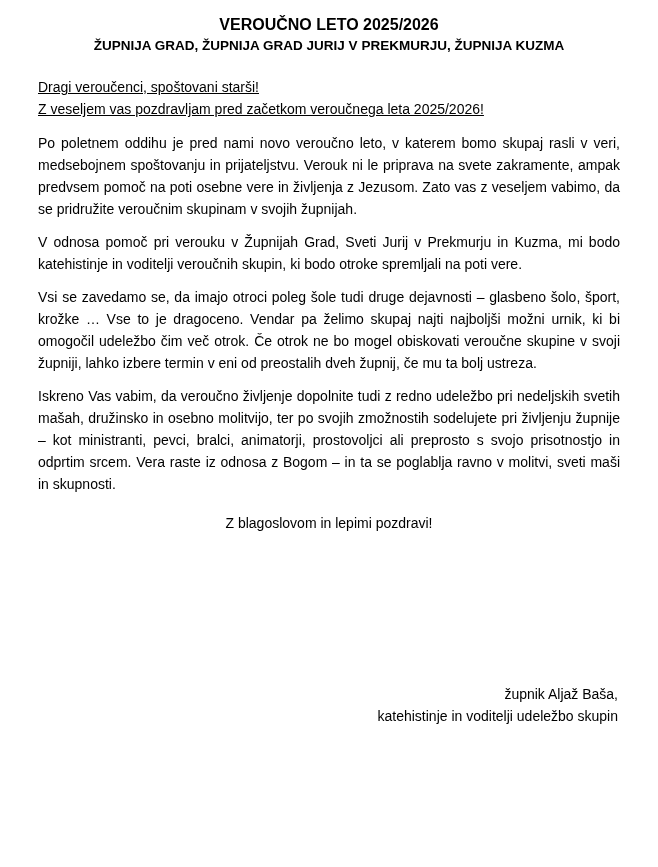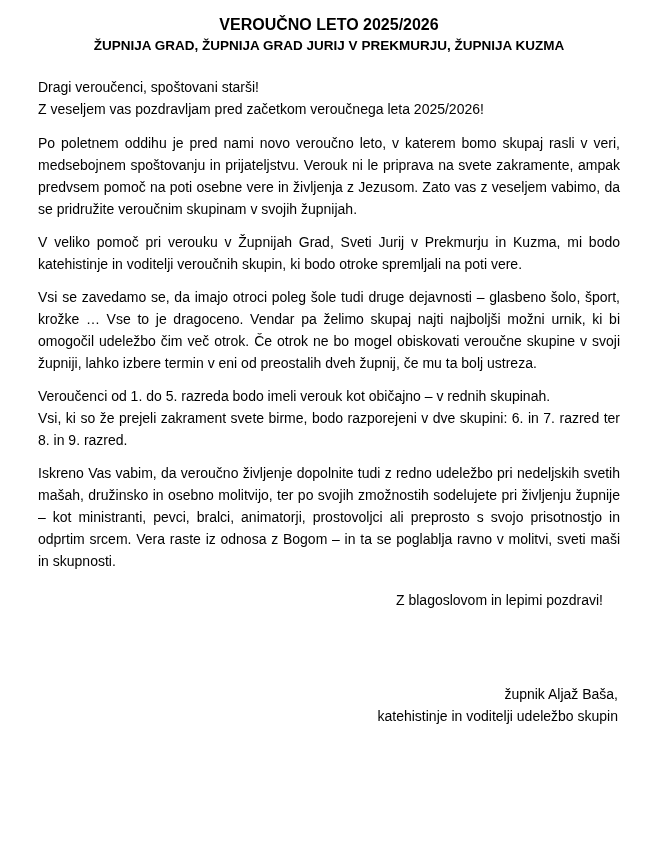--- a/index.html
+++ b/index.html
@@ -36,23 +36,24 @@
   p.body-par {
     font-size: 14px;
     line-height: 22px;
     margin: 0 0 11px 0;
     text-align: justify;
   }
   .multiline { white-space: pre-line; }
   p.greeting {
     text-align: left;
     margin: 8px 0 12px 0;
+    text-decoration: underline;
   }
   p.closing {
-    text-align: right;
+    text-align: center;
     margin: 17px;
   }
   .signature {
     position: absolute;
     right: 40px;
     bottom: 5px;
     font-size: 14px;
     line-height: 22px;
     text-align: right;
     white-space: pre-line;
@@ -65,26 +66,24 @@
 
   <h1 class="doc-title">VEROUČNO LETO 2025/2026</h1>
 
   <h2 class="doc-subtitle">ŽUPNIJA GRAD, ŽUPNIJA GRAD JURIJ V PREKMURJU, ŽUPNIJA KUZMA</h2>
 
   <p class="body-par greeting multiline">Dragi veroučenci, spoštovani starši!
 Z veseljem vas pozdravljam pred začetkom veroučnega leta 2025/2026!</p>
 
   <p class="body-par">Po poletnem oddihu je pred nami novo veroučno leto, v katerem bomo skupaj rasli v veri, medsebojnem spoštovanju in prijateljstvu. Verouk ni le priprava na svete zakramente, ampak predvsem pomoč na poti osebne vere in življenja z Jezusom. Zato vas z veseljem vabimo, da se pridružite veroučnim skupinam v svojih župnijah.</p>
 
-  <p class="body-par">V veliko pomoč pri verouku v Župnijah Grad, Sveti Jurij v Prekmurju in Kuzma, mi bodo katehistinje in voditelji veroučnih skupin, ki bodo otroke spremljali na poti vere.</p>
+  <p class="body-par">V odnosa pomoč pri verouku v Župnijah Grad, Sveti Jurij v Prekmurju in Kuzma, mi bodo katehistinje in voditelji veroučnih skupin, ki bodo otroke spremljali na poti vere.</p>
 
   <p class="body-par">Vsi se zavedamo se, da imajo otroci poleg šole tudi druge dejavnosti – glasbeno šolo, šport, krožke … Vse to je dragoceno. Vendar pa želimo skupaj najti najboljši možni urnik, ki bi omogočil udeležbo čim več otrok. Če otrok ne bo mogel obiskovati veroučne skupine v svoji župniji, lahko izbere termin v eni od preostalih dveh župnij, če mu ta bolj ustreza.</p>
 
-  <p class="body-par multiline">Veroučenci od 1. do 5. razreda bodo imeli verouk kot običajno – v rednih skupinah.
-Vsi, ki so že prejeli zakrament svete birme, bodo razporejeni v dve skupini: 6. in 7. razred ter 8. in 9. razred.</p>
 
   <p class="body-par">Iskreno Vas vabim, da veroučno življenje dopolnite tudi z redno udeležbo pri nedeljskih svetih mašah, družinsko in osebno molitvijo, ter po svojih zmožnostih sodelujete pri življenju župnije – kot ministranti, pevci, bralci, animatorji, prostovoljci ali preprosto s svojo prisotnostjo in odprtim srcem. Vera raste iz odnosa z Bogom – in ta se poglablja ravno v molitvi, sveti maši in skupnosti.</p>
 
 
   <p class="body-par closing">Z blagoslovom in lepimi pozdravi!</p>
 
   <div class="signature">župnik Aljaž Baša,
 katehistinje in voditelji udeležbo skupin</div>
 
 </div>

